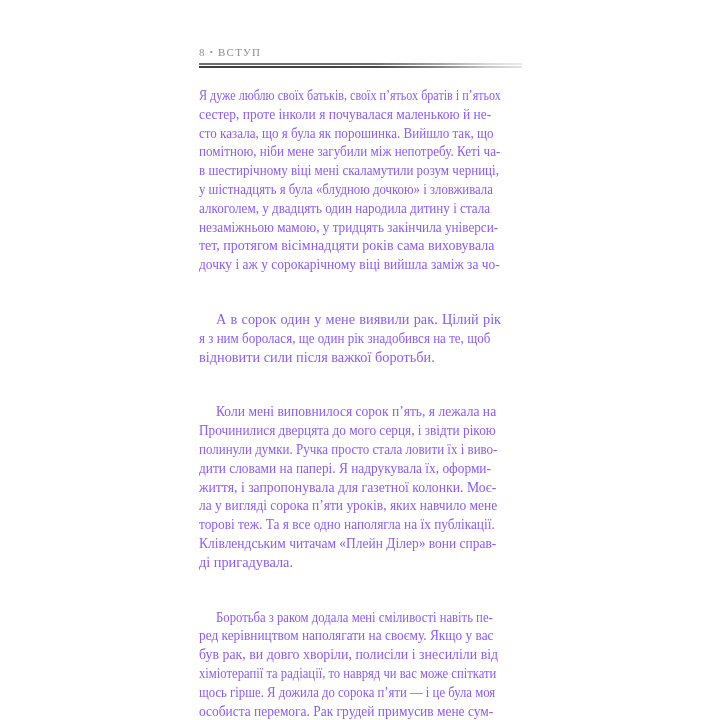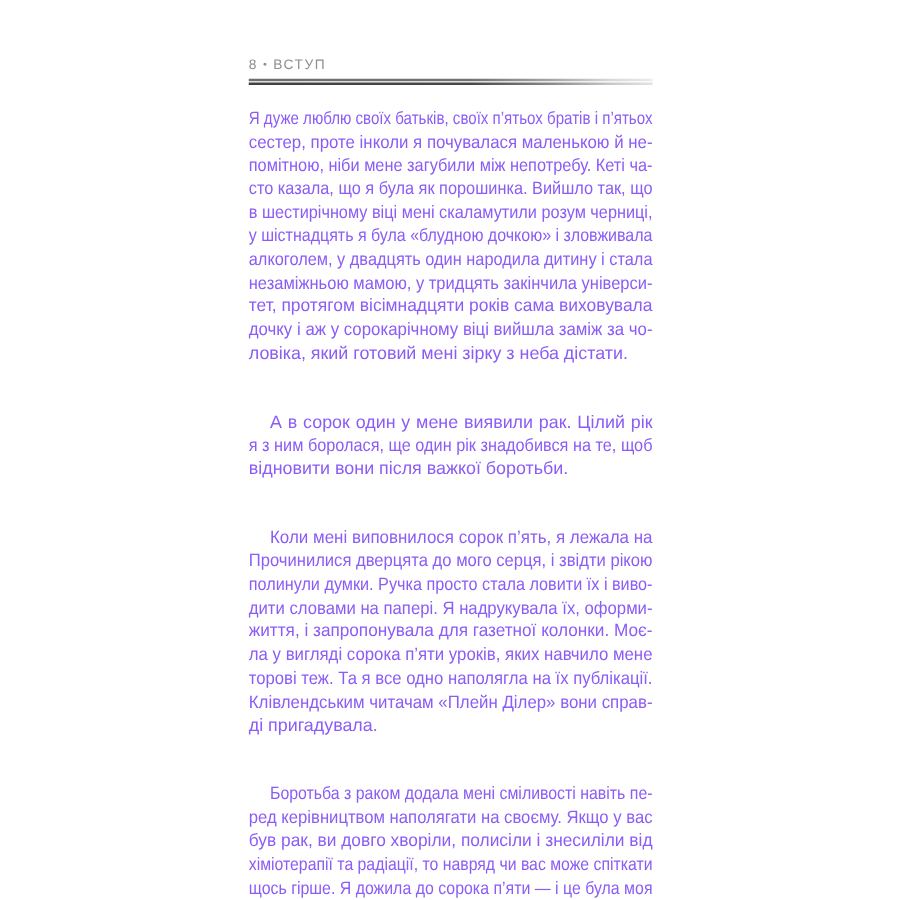--- a/index.html
+++ b/index.html
@@ -6,21 +6,21 @@
     margin: 0;
     padding: 0;
     background: #ffffff;
   }
   .page {
     position: relative;
     width: 632px;
     height: 720px;
     background: #ffffff;
     overflow: hidden;
-    font-family: Liberation Sans, sans-serif;
+    font-family: Liberation Serif, serif;
   }
   .running-header {
     position: absolute;
     left: 199px;
     top: 46px;
     width: 323px;
     font-size: 11px;
     letter-spacing: 1.2px;
     color: #8e8e8e;
     white-space: nowrap;
@@ -76,32 +76,31 @@
   </div>
 
   <div class="header-rule">
     <div class="rule-top"></div>
     <div class="rule-bottom"></div>
   </div>
 
   <div class="body-text">
       <div class="line"><span class="line-inner" style="transform: scaleX(0.845135);">Я дуже люблю своїх батьків, своїх п’ятьох братів і п’ятьох</span></div>
       <div class="line"><span class="line-inner" style="transform: scaleX(0.942163);">сестер, проте інколи я почувалася маленькою й не-</span></div>
+      <div class="line"><span class="line-inner" style="transform: scaleX(0.913316);">сто казала, що я була як порошинка. Вийшло так, що</span></div>
       <div class="line"><span class="line-inner" style="transform: scaleX(0.914124);">помітною, ніби мене загубили між непотребу. Кеті ча-</span></div>
-      <div class="line"><span class="line-inner" style="transform: scaleX(0.913316);">сто казала, що я була як порошинка. Вийшло так, що</span></div>
       <div class="line"><span class="line-inner" style="transform: scaleX(0.910942);">в шестирічному віці мені скаламутили розум черниці,</span></div>
       <div class="line"><span class="line-inner" style="transform: scaleX(0.895357);">у шістнадцять я була «блудною дочкою» і зловживала</span></div>
       <div class="line"><span class="line-inner" style="transform: scaleX(0.914933);">алкоголем, у двадцять один народила дитину і стала</span></div>
       <div class="line"><span class="line-inner" style="transform: scaleX(0.923723);">незаміжньою мамою, у тридцять закінчила універси-</span></div>
       <div class="line"><span class="line-inner" style="transform: scaleX(0.975877);">тет, протягом вісімнадцяти років сама виховувала</span></div>
       <div class="line"><span class="line-inner" style="transform: scaleX(0.941562);">дочку і аж у сорокарічному віці вийшла заміж за чо-</span></div>
-      <div class="line end"><span class="line-inner">ловіка, який готовий мені зірку з неба дістати.</span></div>
       <div class="line indent"><span class="line-inner" style="word-spacing: 0.694444px;">А в сорок один у мене виявили рак. Цілий рік</span></div>
       <div class="line"><span class="line-inner" style="transform: scaleX(0.911102);">я з ним боролася, ще один рік знадобився на те, щоб</span></div>
-      <div class="line end"><span class="line-inner">відновити вони після важкої боротьби.</span></div>
+      <div class="line end"><span class="line-inner">відновити сили після важкої боротьби.</span></div>
       <div class="line indent"><span class="line-inner" style="transform: scaleX(0.94847);">Коли мені виповнилося сорок п’ять, я лежала на</span></div>
       <div class="line"><span class="line-inner" style="transform: scaleX(0.92912);">Прочинилися дверцята до мого серця, і звідти рікою</span></div>
       <div class="line"><span class="line-inner" style="transform: scaleX(0.907104);">полинули думки. Ручка просто стала ловити їх і виво-</span></div>
       <div class="line"><span class="line-inner" style="transform: scaleX(0.934074);">дити словами на папері. Я надрукувала їх, оформи-</span></div>
       <div class="line"><span class="line-inner" style="transform: scaleX(0.961354);">життя, і запропонувала для газетної колонки. Моє-</span></div>
       <div class="line"><span class="line-inner" style="transform: scaleX(0.940235);">ла у вигляді сорока п’яти уроків, яких навчило мене</span></div>
       <div class="line"><span class="line-inner" style="transform: scaleX(0.9334);">торові теж. Та я все одно наполягла на їх публікації.</span></div>
       <div class="line"><span class="line-inner" style="transform: scaleX(0.942421);">Клівлендським читачам «Плейн Ділер» вони справ-</span></div>
       <div class="line end"><span class="line-inner">ді пригадувала.</span></div>
       <div class="line indent"><span class="line-inner" style="transform: scaleX(0.888445);">Боротьба з раком додала мені сміливості навіть пе-</span></div>

